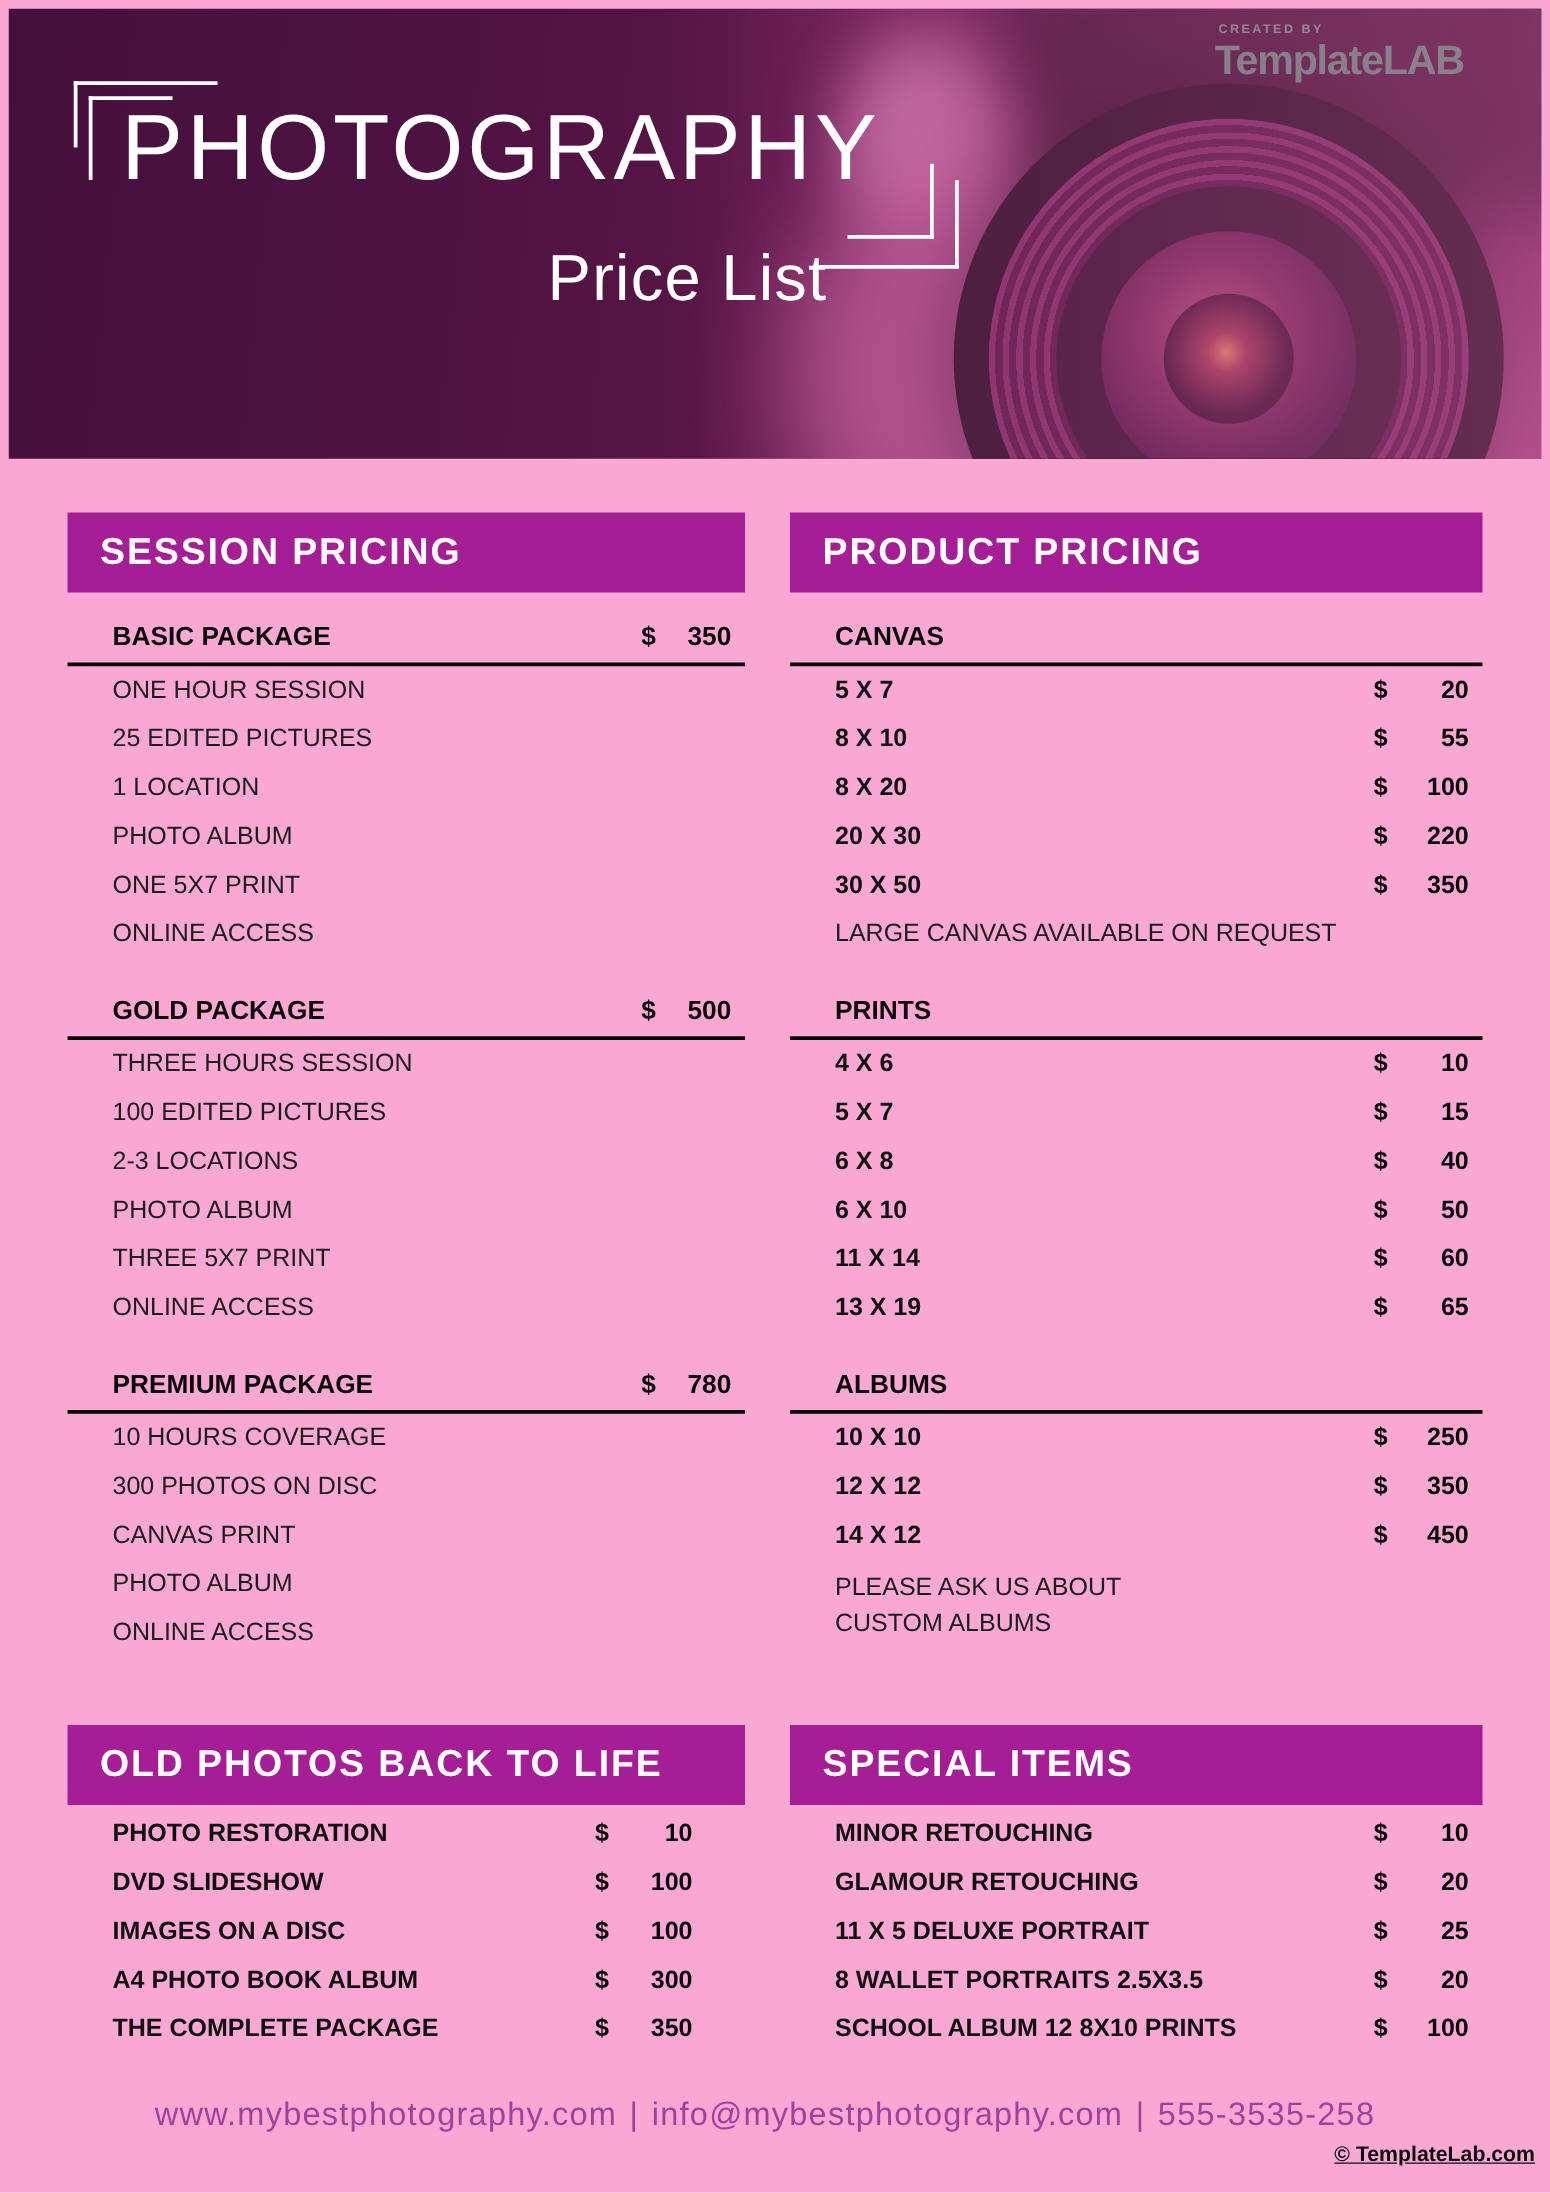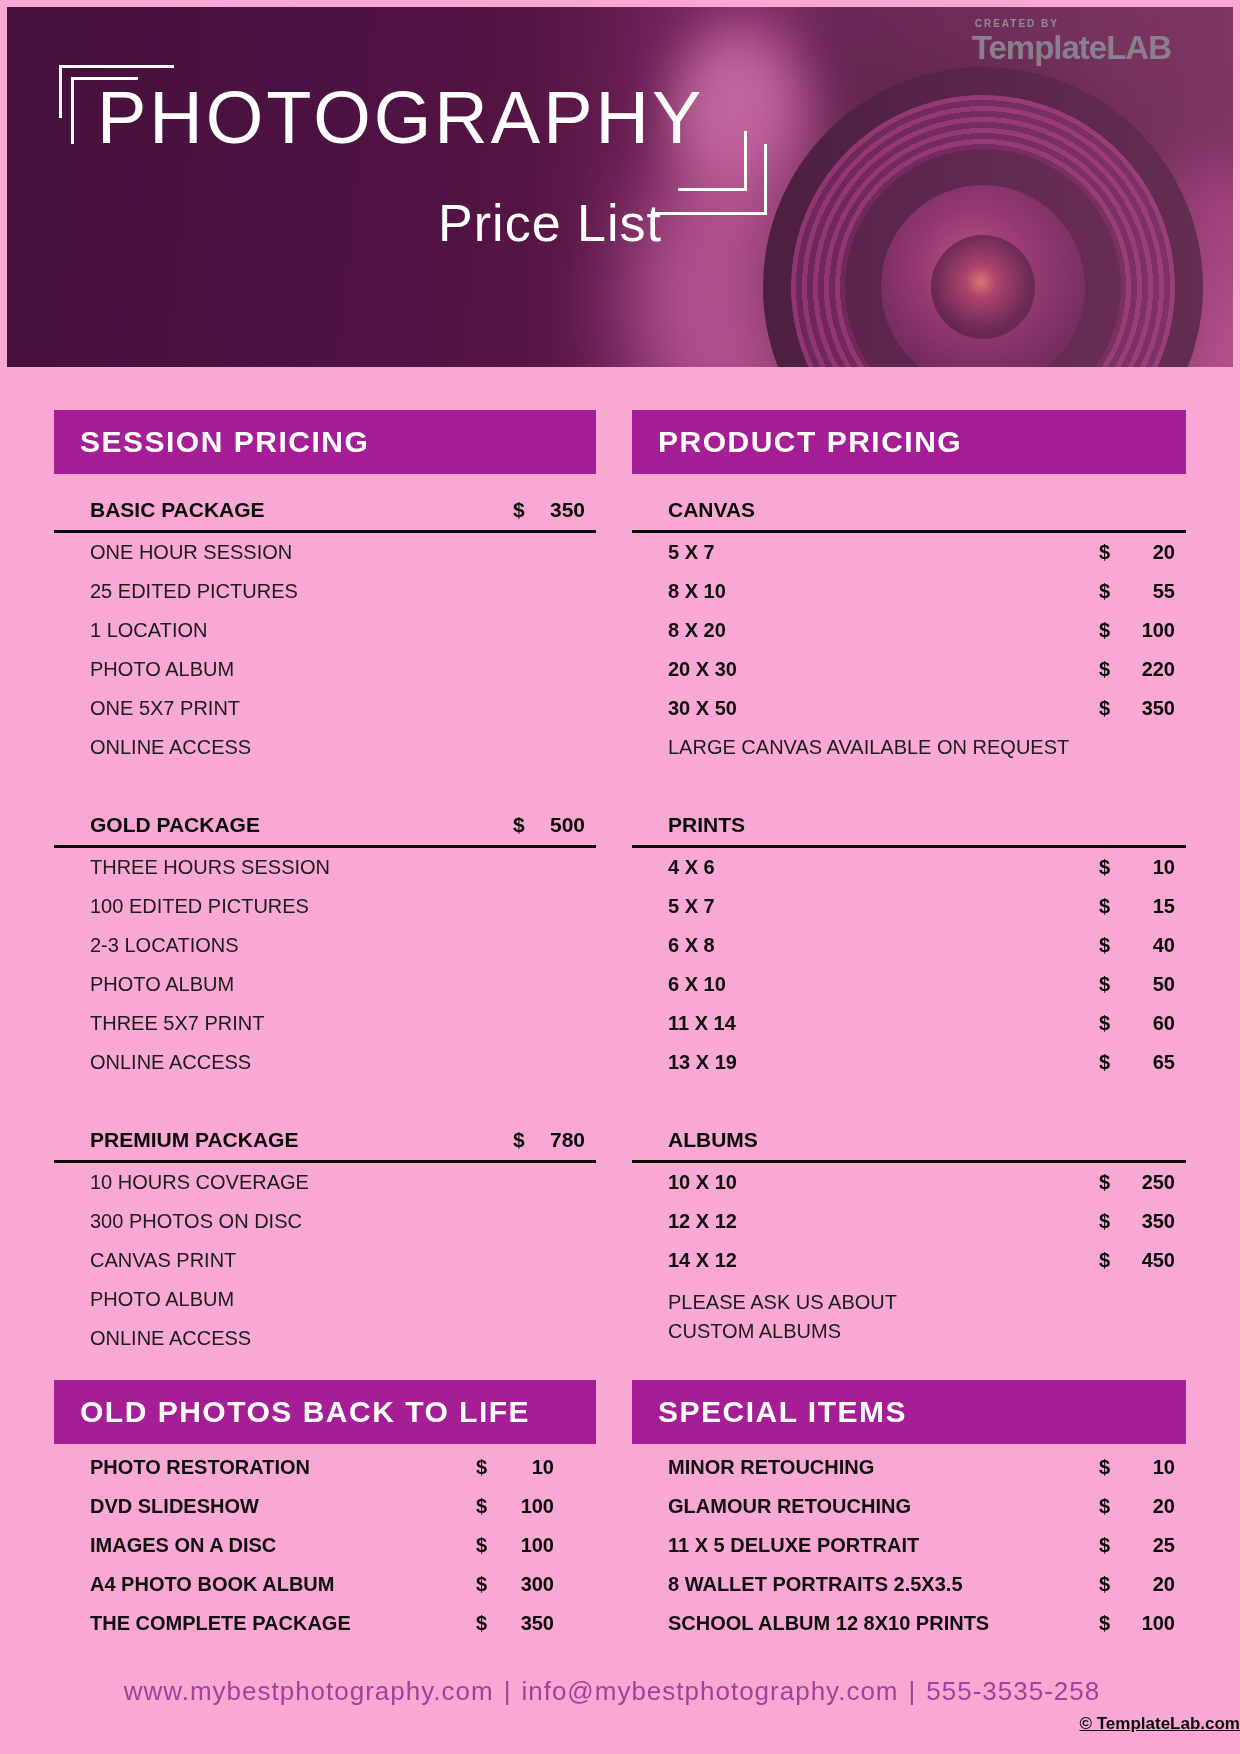--- a/index.html
+++ b/index.html
@@ -43,41 +43,41 @@
 
   .title{position:absolute;left:90px;top:68px;font-size:74px;font-weight:400;color:#fff;letter-spacing:3px;}
   .subtitle{position:absolute;left:383px;top:186px;width:320px;text-align:center;font-size:52px;
             font-weight:400;color:#fff;letter-spacing:1px;}
 
   
   .content{position:absolute;left:54px;top:410px;width:1132px;display:grid;
            grid-template-columns:542px 554px;column-gap:36px;grid-template-rows:970px auto;}
   .banner{height:64px;line-height:64px;background:#a51e96;color:#fff;font-weight:bold;
           font-size:30px;letter-spacing:1.5px;padding-left:26px;box-sizing:border-box;}
-  .blk{margin-top:44px;}
+  .blk{margin-top:28px;}
   .banner + .blk{margin-top:22px;}
   .hdr{display:flex;align-items:baseline;font-weight:bold;font-size:21px;line-height:28px;
        padding:0 0 6px 36px;border-bottom:3px solid #060606;color:#0a0a0a;}
   .hdr .name{flex:1;}
   .row{display:flex;align-items:center;height:39px;font-size:20px;padding-left:36px;color:#1c1c1c;}
   .row .name{flex:1;}
   .price{display:flex;justify-content:space-between;font-weight:bold;color:#0a0a0a;}
   .pl{width:72px;margin-right:11px;}
   .pr{width:76px;margin-right:11px;}
   .plb{width:78px;margin-right:42px;}
   .bold .row{font-weight:bold;color:#111;gap:40px;}
   .plain{font-weight:normal !important;color:#1c1c1c !important;}
   .note2{padding-left:36px;font-size:20px;line-height:29px;margin-top:8px;color:#1c1c1c;}
   .rowsb{margin-top:4px;}
 
   
   .footer{position:absolute;left:0;right:16px;top:1676px;text-align:center;color:#a53f9b;
           font-size:26px;letter-spacing:1px;}
   .footer .sep{margin:0 10px;}
-  .copyright{position:absolute;right:0;top:1714px;font-size:17px;font-weight:bold;
+  .copyright{position:absolute;right:12px;top:1714px;font-size:17px;font-weight:bold;
              text-decoration:underline;color:#0d0d0d;text-align:center;}
 </style>
 </head>
 <body>
 
 <div class="page">
 
   <div class="header">
     <div class="cam-body"></div>
     <div class="finger"></div>

